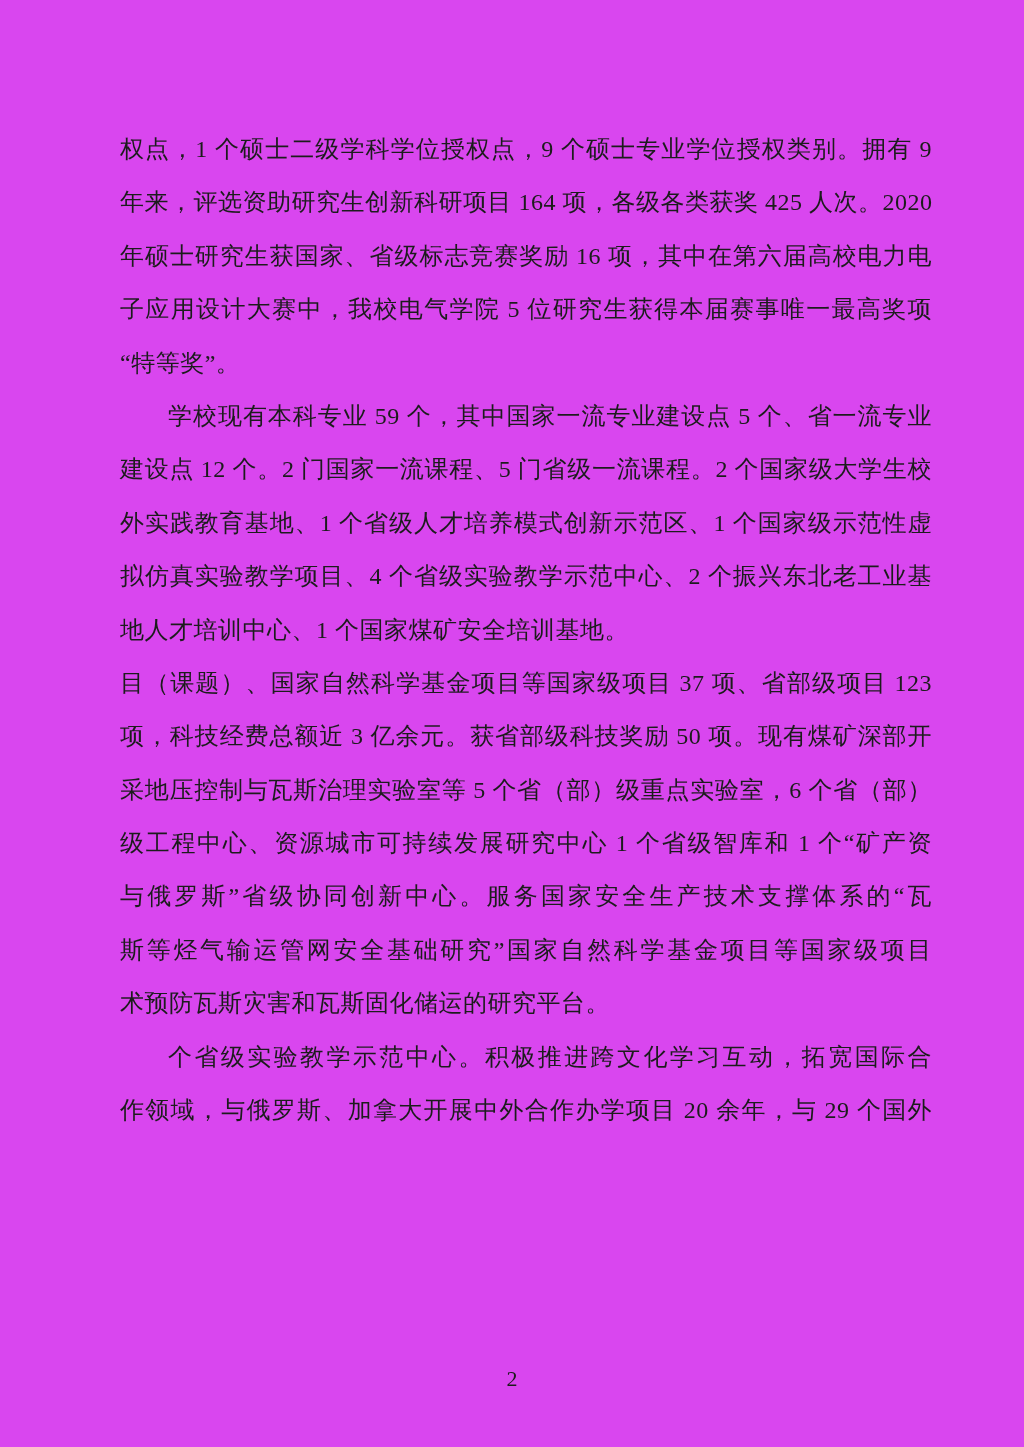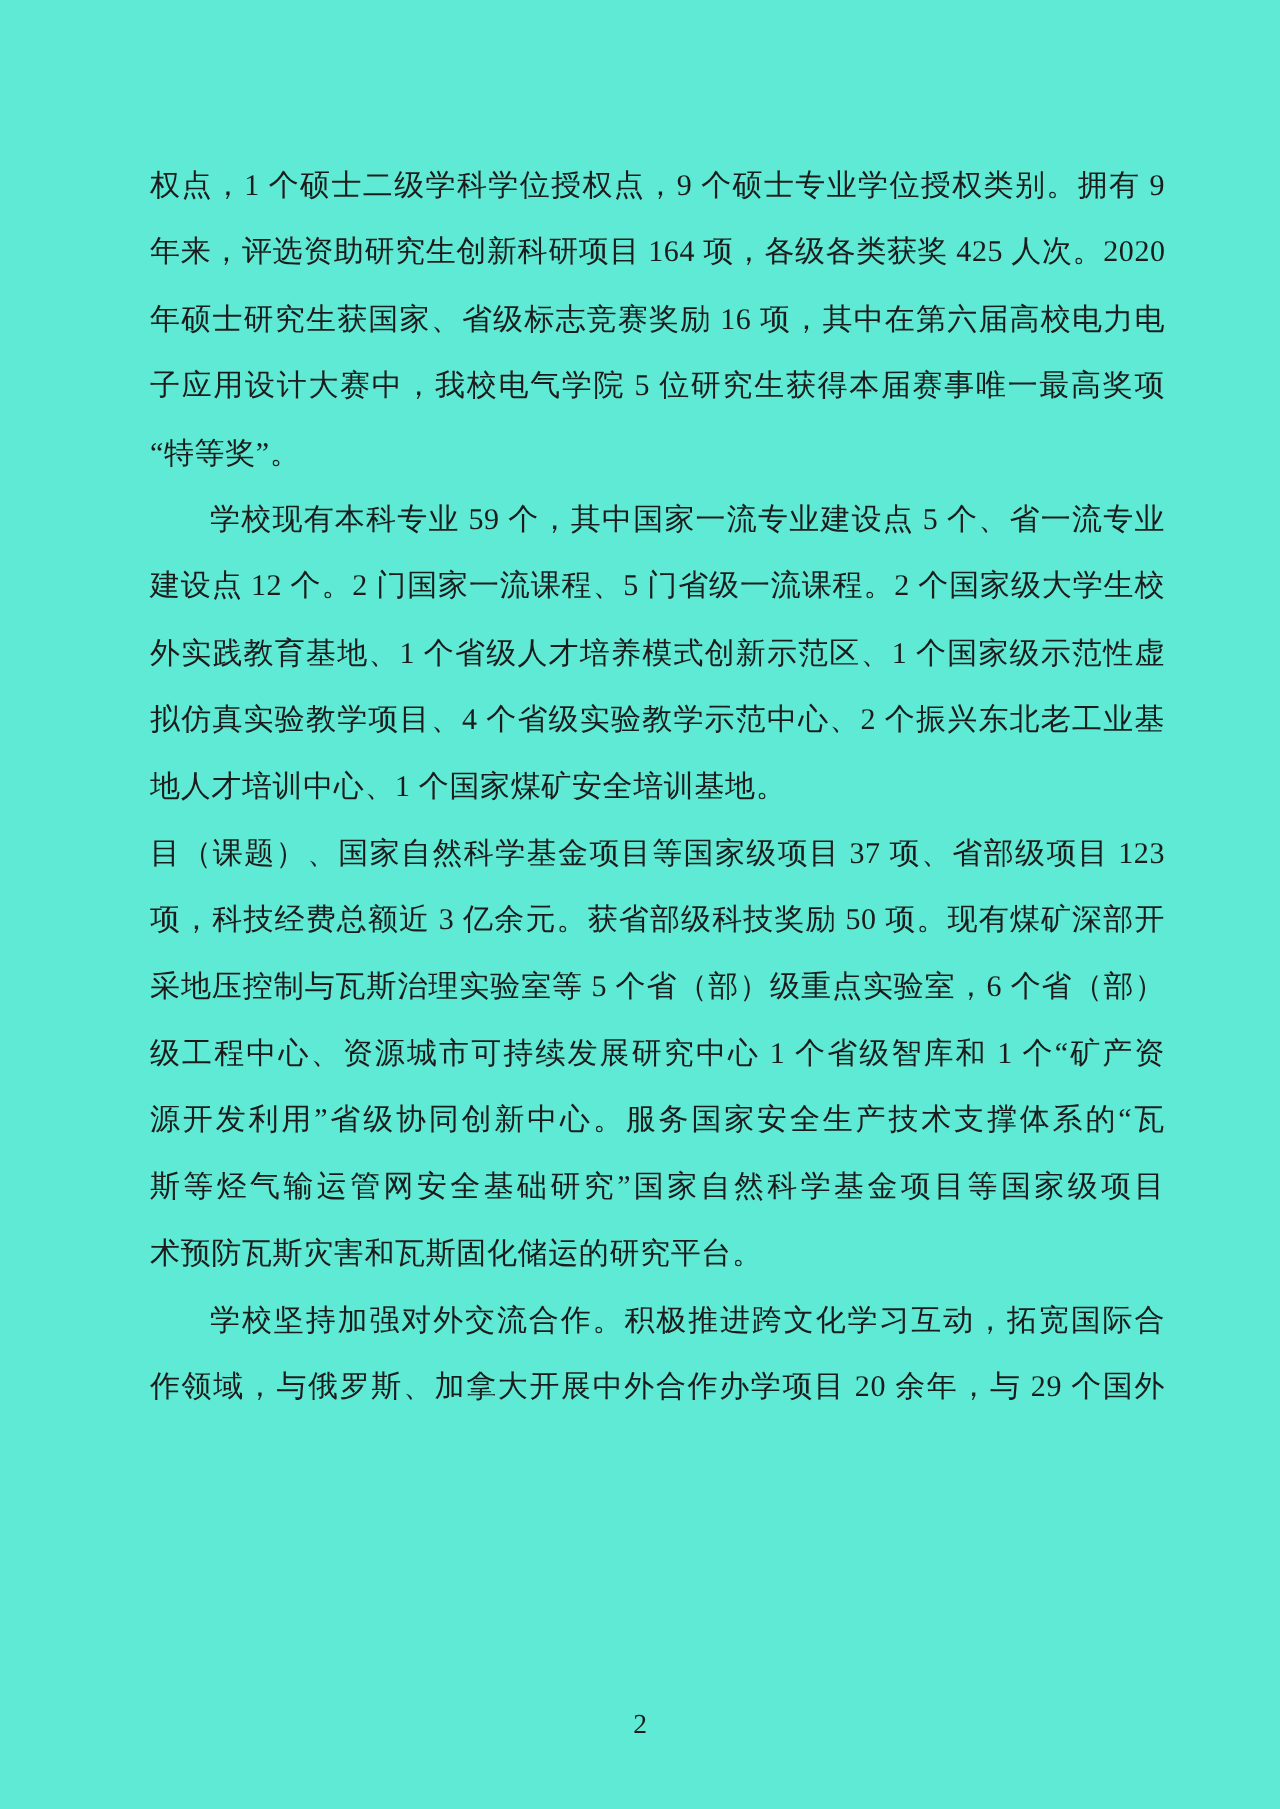--- a/index.html
+++ b/index.html
@@ -4,21 +4,21 @@
 <style>
   html, body {
     margin: 0;
     padding: 0;
     background: #ffffff;
   }
   .page {
     position: relative;
     width: 1024px;
     height: 1447px;
-    background: #5eead4;
+    background: #d946ef;
     color: #1c1c1c;
     font-family: "Liberation Serif", "DejaVu Serif", serif;
     overflow: hidden;
   }
   .textblock {
     position: absolute;
     left: 120px;
     top: 123px;
     width: 812px;
   }
@@ -61,20 +61,20 @@
     <div class="ln end">“特等奖”。</div>
     <div class="ln ind">学校现有本科专业 59 个，其中国家一流专业建设点 5 个、省一流专业</div>
     <div class="ln">建设点 12 个。2 门国家一流课程、5 门省级一流课程。2 个国家级大学生校</div>
     <div class="ln">外实践教育基地、1 个省级人才培养模式创新示范区、1 个国家级示范性虚</div>
     <div class="ln">拟仿真实验教学项目、4 个省级实验教学示范中心、2 个振兴东北老工业基</div>
     <div class="ln end">地人才培训中心、1 个国家煤矿安全培训基地。</div>
     <div class="ln">目（课题）、国家自然科学基金项目等国家级项目 37 项、省部级项目 123</div>
     <div class="ln">项，科技经费总额近 3 亿余元。获省部级科技奖励 50 项。现有煤矿深部开</div>
     <div class="ln">采地压控制与瓦斯治理实验室等 5 个省（部）级重点实验室，6 个省（部）</div>
     <div class="ln">级工程中心、资源城市可持续发展研究中心 1 个省级智库和 1 个“矿产资</div>
-    <div class="ln">源开发利用”省级协同创新中心。服务国家安全生产技术支撑体系的“瓦</div>
+    <div class="ln">与俄罗斯”省级协同创新中心。服务国家安全生产技术支撑体系的“瓦</div>
     <div class="ln">斯等烃气输运管网安全基础研究”国家自然科学基金项目等国家级项目</div>
     <div class="ln end">术预防瓦斯灾害和瓦斯固化储运的研究平台。</div>
-    <div class="ln ind">学校坚持加强对外交流合作。积极推进跨文化学习互动，拓宽国际合</div>
+    <div class="ln ind">个省级实验教学示范中心。积极推进跨文化学习互动，拓宽国际合</div>
     <div class="ln">作领域，与俄罗斯、加拿大开展中外合作办学项目 20 余年，与 29 个国外</div>
   </div>
   <div class="pagenum">2</div>
 </div>
 
 </body></html>

